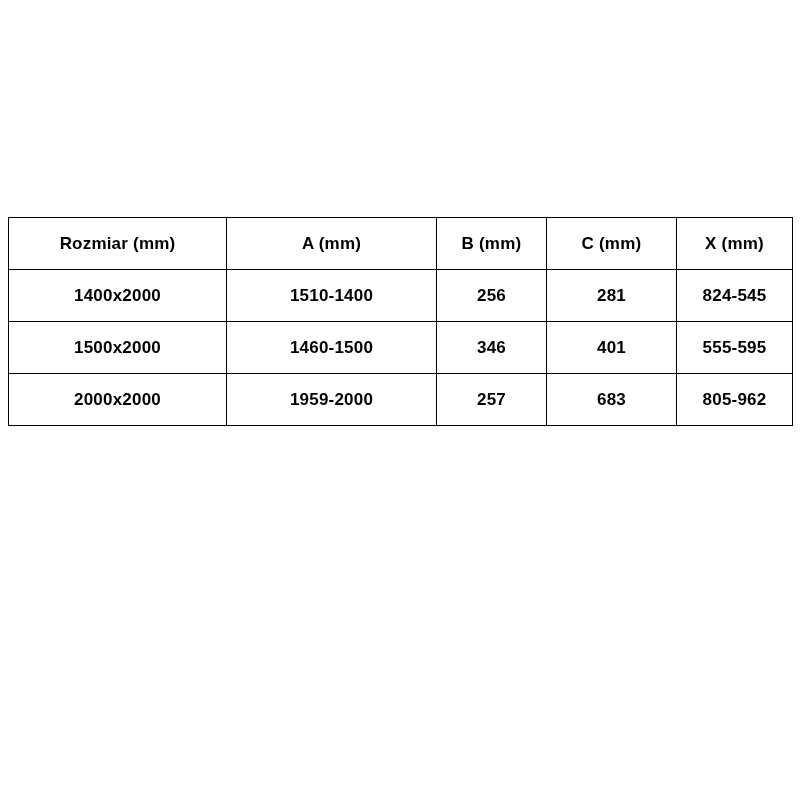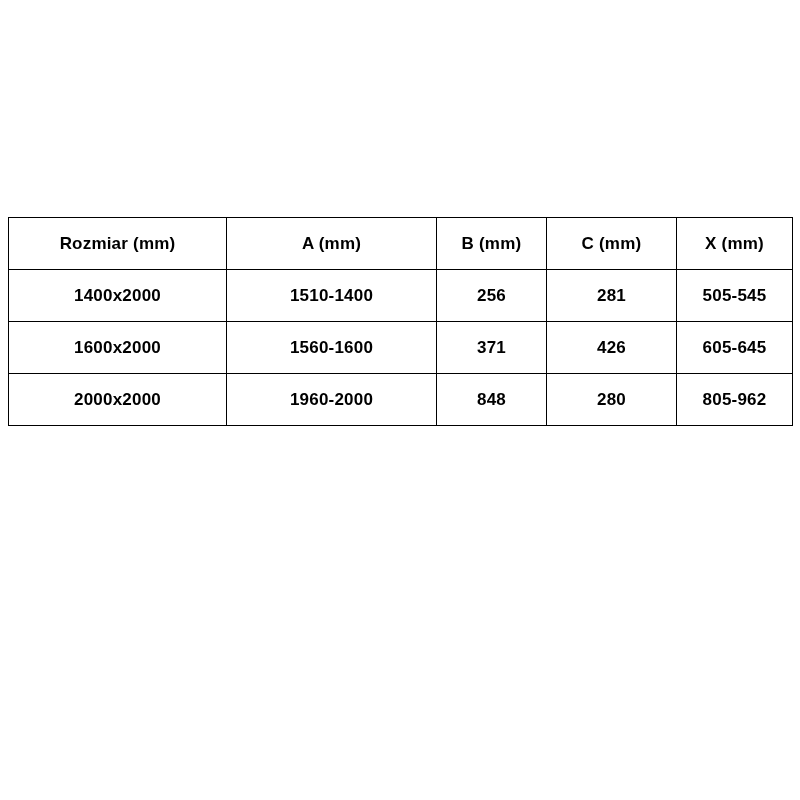--- a/index.html
+++ b/index.html
@@ -66,31 +66,31 @@
         <th>C (mm)</th>
         <th>X (mm)</th>
       </tr>
     </thead>
     <tbody>
       <tr>
         <td>1400x2000</td>
         <td>1510-1400</td>
         <td>256</td>
         <td>281</td>
-        <td>505-545</td>
+        <td>824-545</td>
       </tr>
       <tr>
-        <td>1600x2000</td>
-        <td>1560-1600</td>
-        <td>371</td>
-        <td>426</td>
-        <td>605-645</td>
+        <td>1500x2000</td>
+        <td>1460-1500</td>
+        <td>346</td>
+        <td>401</td>
+        <td>555-595</td>
       </tr>
       <tr>
         <td>2000x2000</td>
-        <td>1960-2000</td>
-        <td>848</td>
-        <td>280</td>
+        <td>1959-2000</td>
+        <td>257</td>
+        <td>683</td>
         <td>805-962</td>
       </tr>
     </tbody>
   </table>
 </div>
 
 </body></html>

